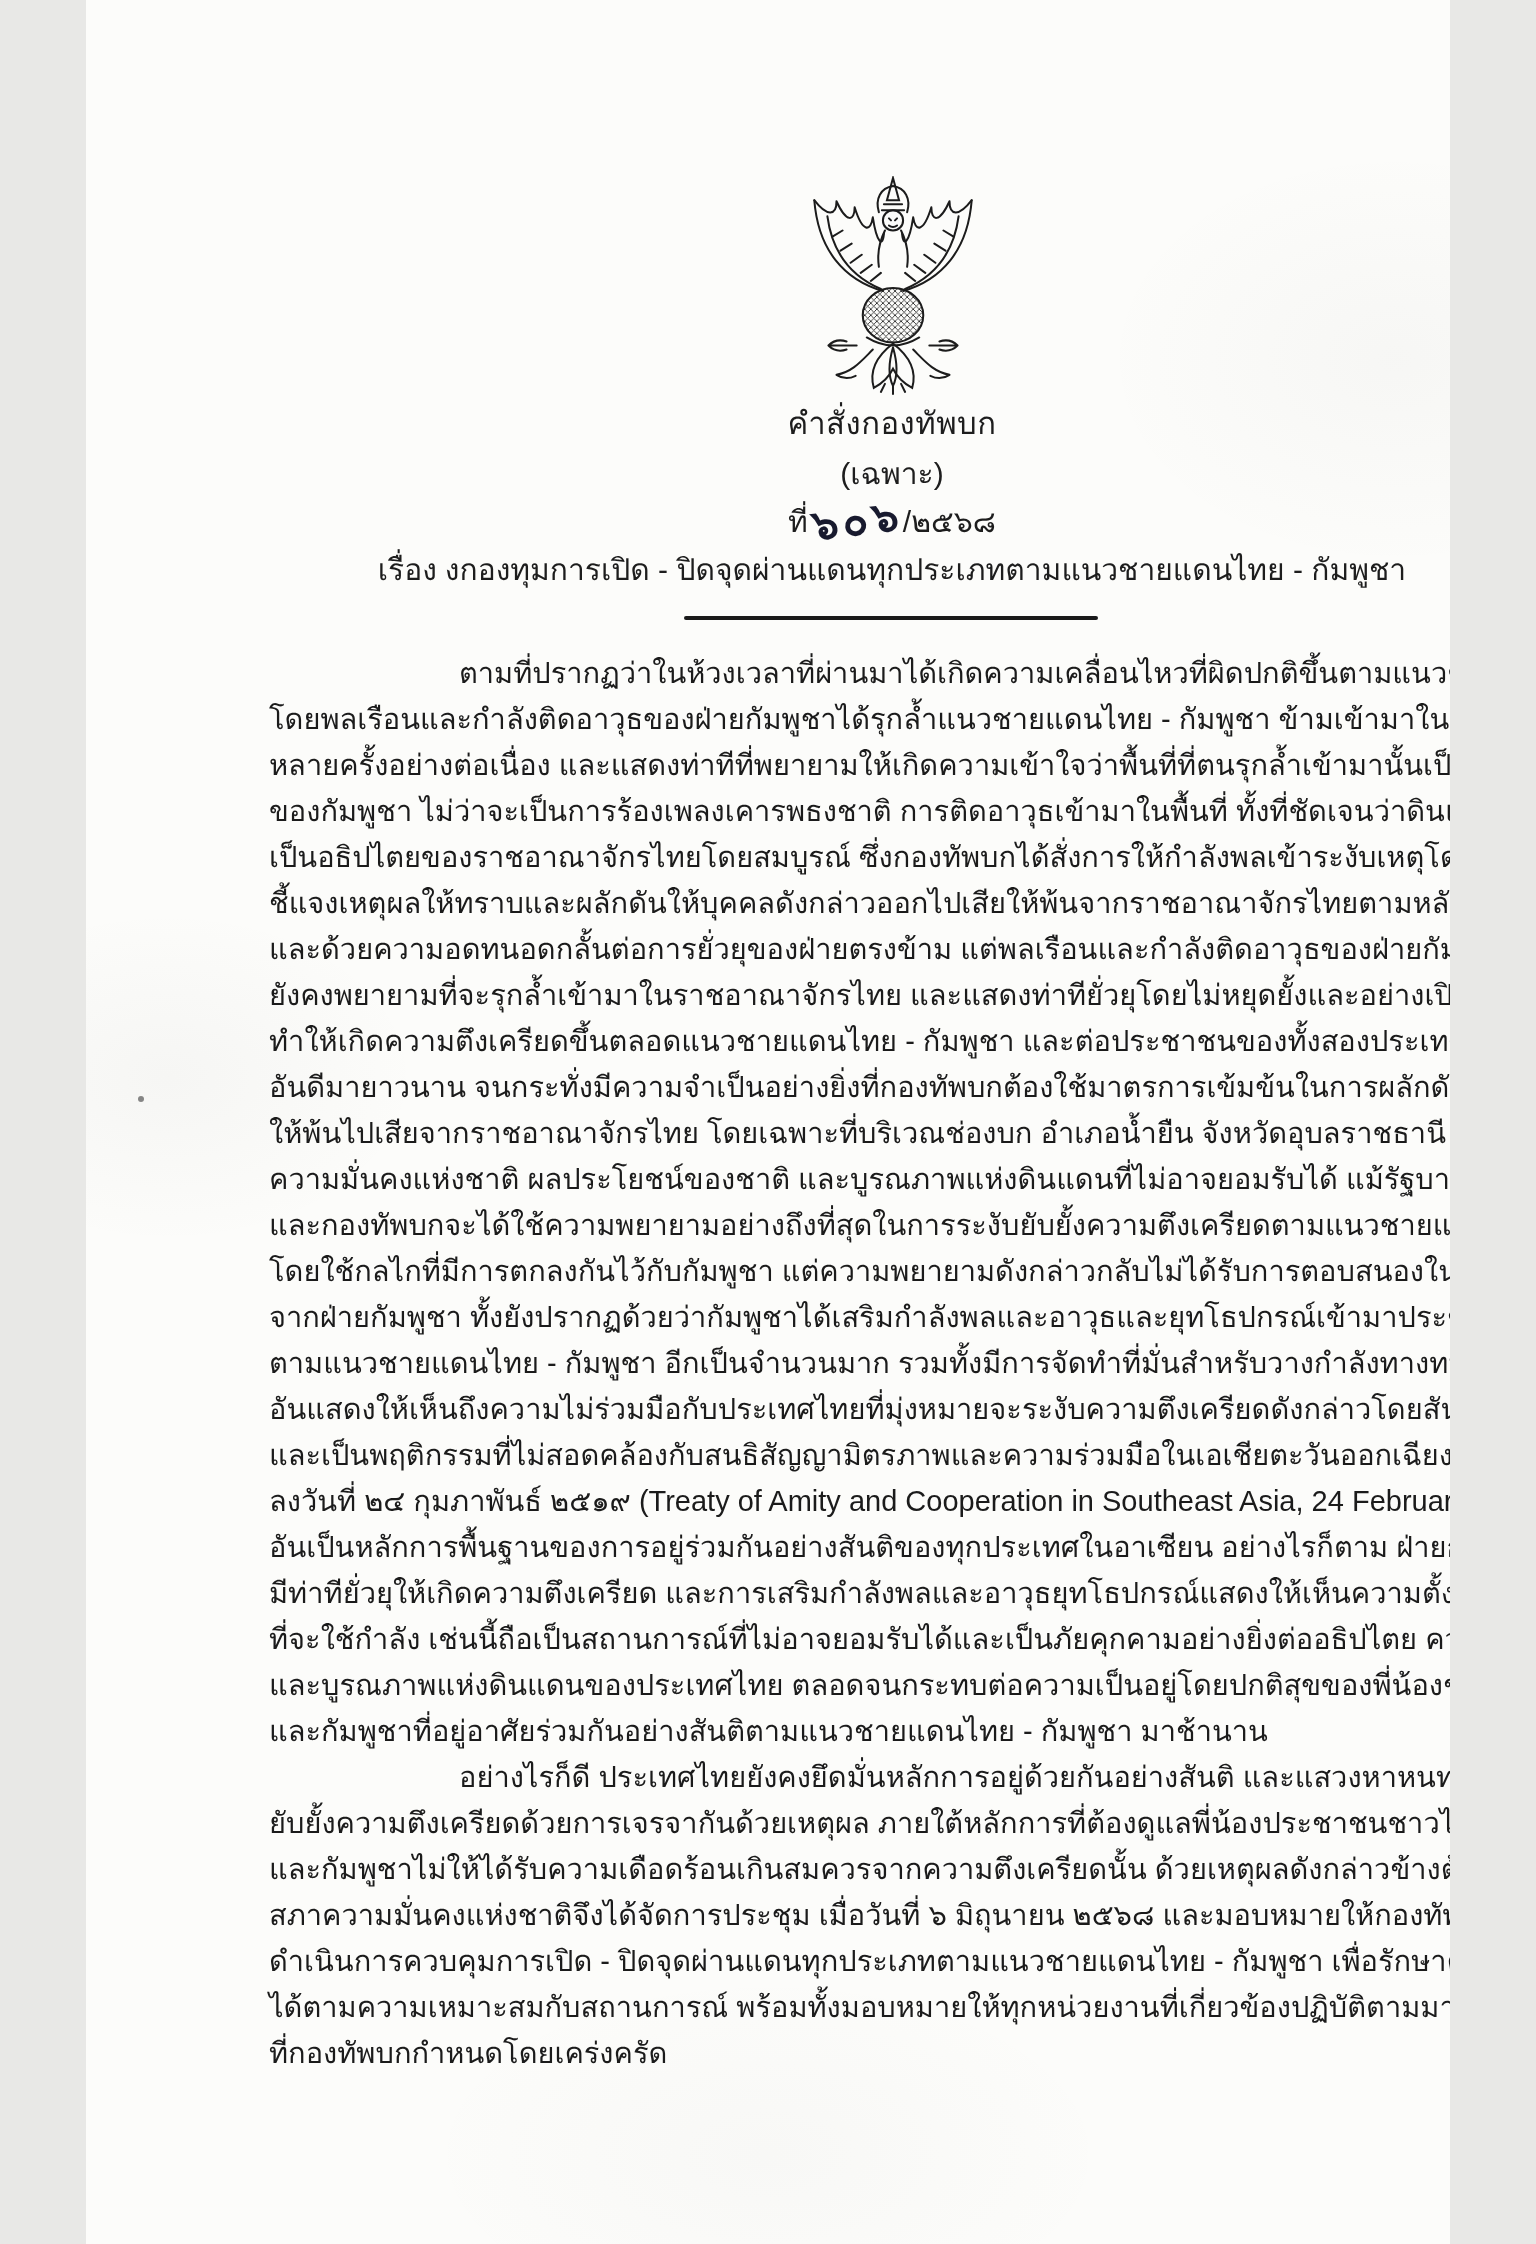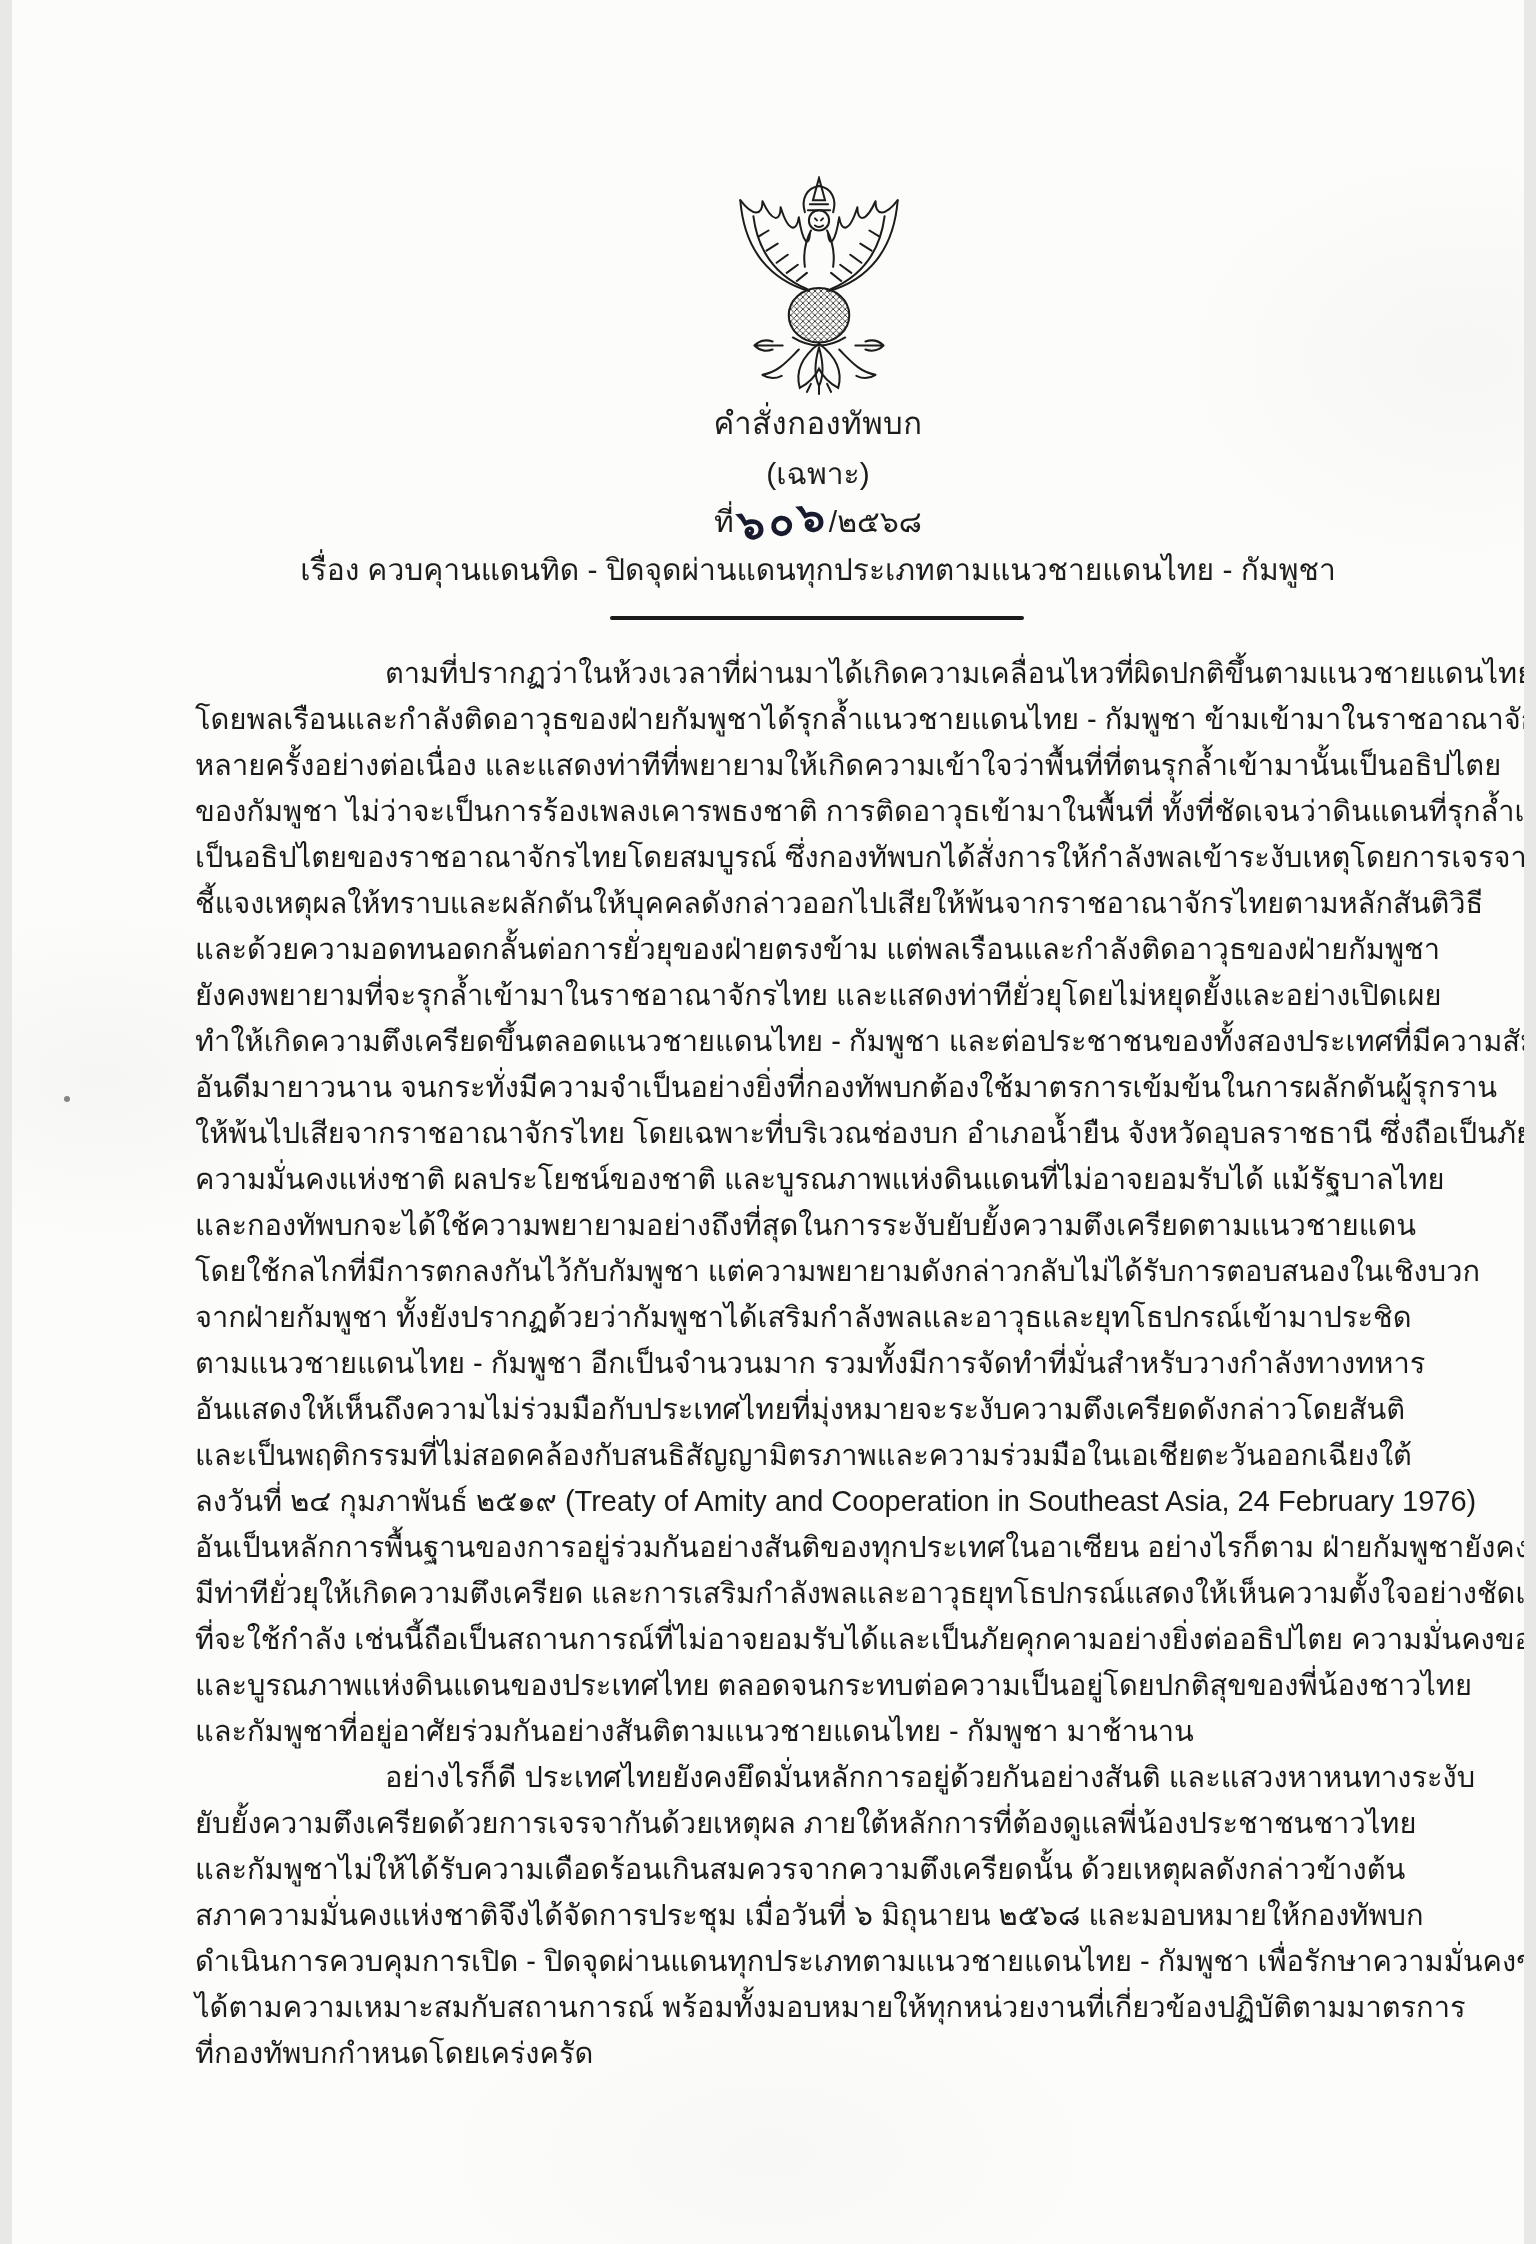--- a/index.html
+++ b/index.html
@@ -1,18 +1,18 @@
 <!DOCTYPE html>
 <html><head>
 <meta charset="utf-8">
 <style>
   html, body { margin: 0; padding: 0; background: #e8e8e6; }
   .page {
     position: relative;
-    width: 1512px;
+    width: 1364px;
     height: 2244px;
     margin: 0 auto;
     background: #fcfcfa;
     background-image:
       radial-gradient(ellipse 360px 240px at 6% 48%, rgba(80,80,78,0.035), transparent 70%),
       radial-gradient(ellipse 420px 300px at 96% 16%, rgba(80,80,78,0.03), transparent 70%),
       radial-gradient(ellipse 500px 260px at 50% 96%, rgba(80,80,78,0.025), transparent 70%);
     overflow: hidden;
     font-family: "Liberation Sans", "DejaVu Sans", sans-serif;
     color: #1d1d1d;
@@ -128,21 +128,21 @@
 
   <div class="hline doc-title">คำสั่งกองทัพบก</div>
 
   <div class="hline doc-subtitle">(เฉพาะ)</div>
 
   <div class="hline doc-number">
     <span>ที่</span><span class="handwritten">๖๐๖</span><span>/๒๕๖๘</span>
   </div>
 
   <div class="hline doc-subject">
-    <span class="subject-label">เรื่อง</span><span>ควบคุานแดนทิด - ปิดจุดผ่านแดนทุกประเภทตามแนวชายแดนไทย - กัมพูชา</span>
+    <span class="subject-label">เรื่อง</span><span>งกองทุมการเปิด - ปิดจุดผ่านแดนทุกประเภทตามแนวชายแดนไทย - กัมพูชา</span>
   </div>
 
   <div class="divider"></div>
 
   <div class="body-text">
     <div class="para">ตามที่ปรากฏว่าในห้วงเวลาที่ผ่านมาได้เกิดความเคลื่อนไหวที่ผิดปกติขึ้นตามแนวชายแดนไทย - กัมพูชา<br>โดยพลเรือนและกำลังติดอาวุธของฝ่ายกัมพูชาได้รุกล้ำแนวชายแดนไทย - กัมพูชา ข้ามเข้ามาในราชอาณาจักรไทย<br>หลายครั้งอย่างต่อเนื่อง และแสดงท่าทีที่พยายามให้เกิดความเข้าใจว่าพื้นที่ที่ตนรุกล้ำเข้ามานั้นเป็นอธิปไตย<br>ของกัมพูชา ไม่ว่าจะเป็นการร้องเพลงเคารพธงชาติ การติดอาวุธเข้ามาในพื้นที่ ทั้งที่ชัดเจนว่าดินแดนที่รุกล้ำเข้ามานั้น<br>เป็นอธิปไตยของราชอาณาจักรไทยโดยสมบูรณ์ ซึ่งกองทัพบกได้สั่งการให้กำลังพลเข้าระงับเหตุโดยการเจรจา<br>ชี้แจงเหตุผลให้ทราบและผลักดันให้บุคคลดังกล่าวออกไปเสียให้พ้นจากราชอาณาจักรไทยตามหลักสันติวิธี<br>และด้วยความอดทนอดกลั้นต่อการยั่วยุของฝ่ายตรงข้าม แต่พลเรือนและกำลังติดอาวุธของฝ่ายกัมพูชา<br>ยังคงพยายามที่จะรุกล้ำเข้ามาในราชอาณาจักรไทย และแสดงท่าทียั่วยุโดยไม่หยุดยั้งและอย่างเปิดเผย<br>ทำให้เกิดความตึงเครียดขึ้นตลอดแนวชายแดนไทย - กัมพูชา และต่อประชาชนของทั้งสองประเทศที่มีความสัมพันธ์<br>อันดีมายาวนาน จนกระทั่งมีความจำเป็นอย่างยิ่งที่กองทัพบกต้องใช้มาตรการเข้มข้นในการผลักดันผู้รุกราน<br>ให้พ้นไปเสียจากราชอาณาจักรไทย โดยเฉพาะที่บริเวณช่องบก อำเภอน้ำยืน จังหวัดอุบลราชธานี ซึ่งถือเป็นภัยต่อ<br>ความมั่นคงแห่งชาติ ผลประโยชน์ของชาติ และบูรณภาพแห่งดินแดนที่ไม่อาจยอมรับได้ แม้รัฐบาลไทย<br>และกองทัพบกจะได้ใช้ความพยายามอย่างถึงที่สุดในการระงับยับยั้งความตึงเครียดตามแนวชายแดน<br>โดยใช้กลไกที่มีการตกลงกันไว้กับกัมพูชา แต่ความพยายามดังกล่าวกลับไม่ได้รับการตอบสนองในเชิงบวก<br>จากฝ่ายกัมพูชา ทั้งยังปรากฏด้วยว่ากัมพูชาได้เสริมกำลังพลและอาวุธและยุทโธปกรณ์เข้ามาประชิด<br>ตามแนวชายแดนไทย - กัมพูชา อีกเป็นจำนวนมาก รวมทั้งมีการจัดทำที่มั่นสำหรับวางกำลังทางทหาร<br>อันแสดงให้เห็นถึงความไม่ร่วมมือกับประเทศไทยที่มุ่งหมายจะระงับความตึงเครียดดังกล่าวโดยสันติ<br>และเป็นพฤติกรรมที่ไม่สอดคล้องกับสนธิสัญญามิตรภาพและความร่วมมือในเอเชียตะวันออกเฉียงใต้<br>ลงวันที่ ๒๔ กุมภาพันธ์ ๒๕๑๙ (Treaty of Amity and Cooperation in Southeast Asia, 24 February 1976)<br>อันเป็นหลักการพื้นฐานของการอยู่ร่วมกันอย่างสันติของทุกประเทศในอาเซียน อย่างไรก็ตาม ฝ่ายกัมพูชายังคง<br>มีท่าทียั่วยุให้เกิดความตึงเครียด และการเสริมกำลังพลและอาวุธยุทโธปกรณ์แสดงให้เห็นความตั้งใจอย่างชัดเจน<br>ที่จะใช้กำลัง เช่นนี้ถือเป็นสถานการณ์ที่ไม่อาจยอมรับได้และเป็นภัยคุกคามอย่างยิ่งต่ออธิปไตย ความมั่นคงของชาติ<br>และบูรณภาพแห่งดินแดนของประเทศไทย ตลอดจนกระทบต่อความเป็นอยู่โดยปกติสุขของพี่น้องชาวไทย<br>และกัมพูชาที่อยู่อาศัยร่วมกันอย่างสันติตามแนวชายแดนไทย - กัมพูชา มาช้านาน</div>
     <div class="para">อย่างไรก็ดี ประเทศไทยยังคงยึดมั่นหลักการอยู่ด้วยกันอย่างสันติ และแสวงหาหนทางระงับ<br>ยับยั้งความตึงเครียดด้วยการเจรจากันด้วยเหตุผล ภายใต้หลักการที่ต้องดูแลพี่น้องประชาชนชาวไทย<br>และกัมพูชาไม่ให้ได้รับความเดือดร้อนเกินสมควรจากความตึงเครียดนั้น ด้วยเหตุผลดังกล่าวข้างต้น<br>สภาความมั่นคงแห่งชาติจึงได้จัดการประชุม เมื่อวันที่ ๖ มิถุนายน ๒๕๖๘ และมอบหมายให้กองทัพบก<br>ดำเนินการควบคุมการเปิด - ปิดจุดผ่านแดนทุกประเภทตามแนวชายแดนไทย - กัมพูชา เพื่อรักษาความมั่นคงของชาติ<br>ได้ตามความเหมาะสมกับสถานการณ์ พร้อมทั้งมอบหมายให้ทุกหน่วยงานที่เกี่ยวข้องปฏิบัติตามมาตรการ<br>ที่กองทัพบกกำหนดโดยเคร่งครัด</div>
   </div>
 
   <div class="scan-artifact"></div>

